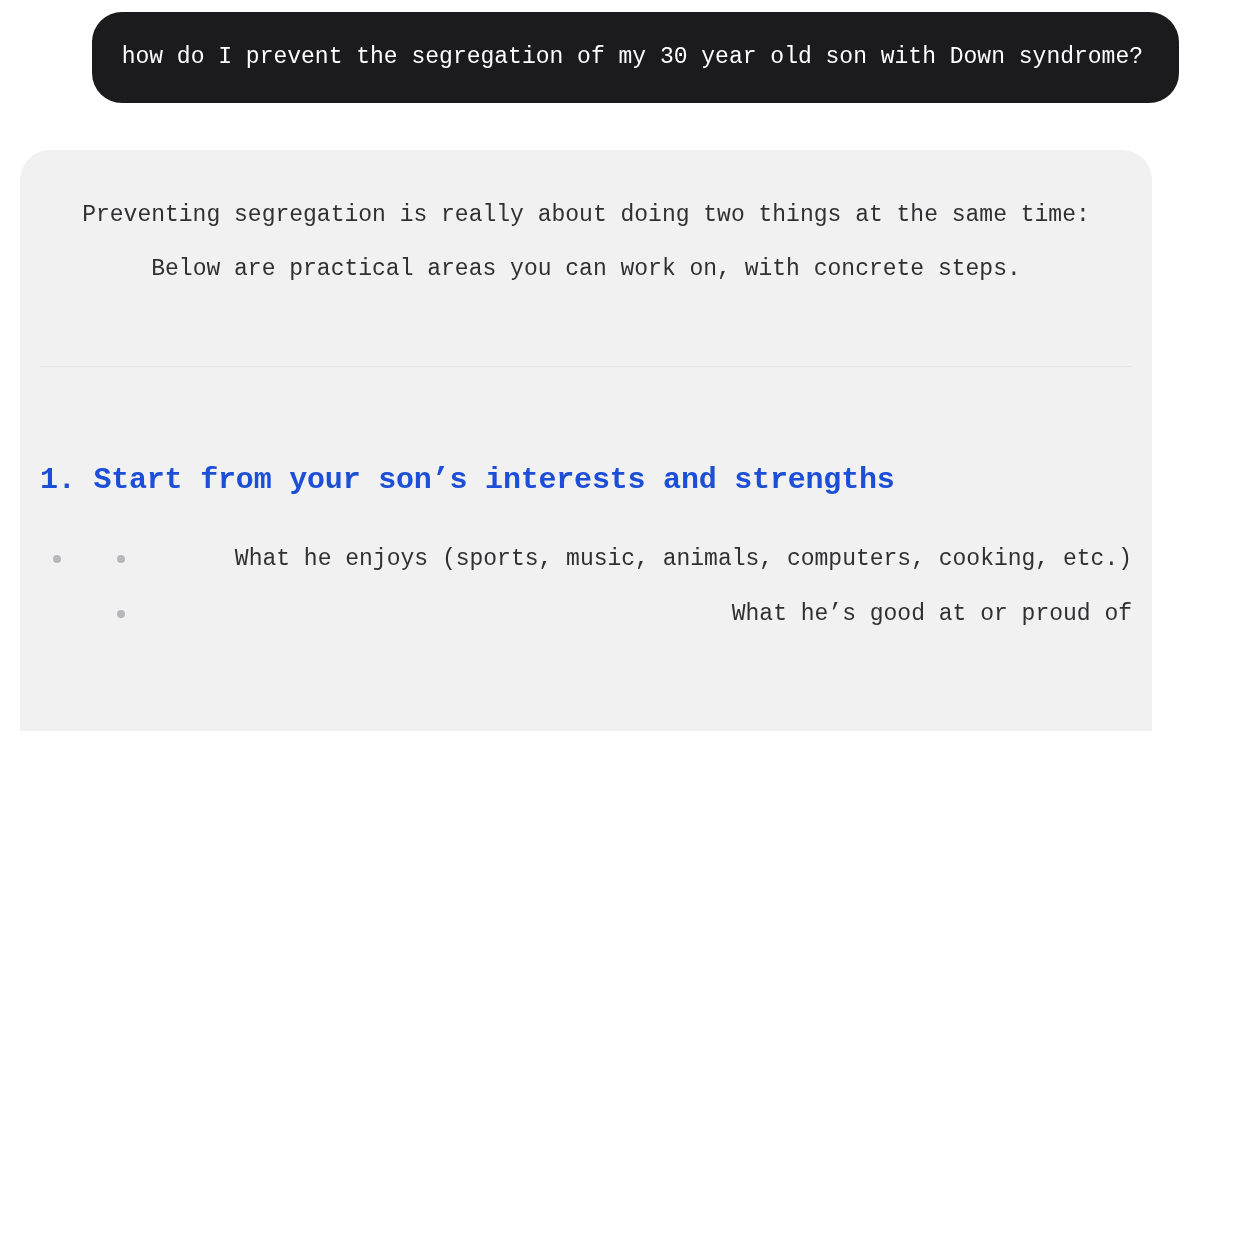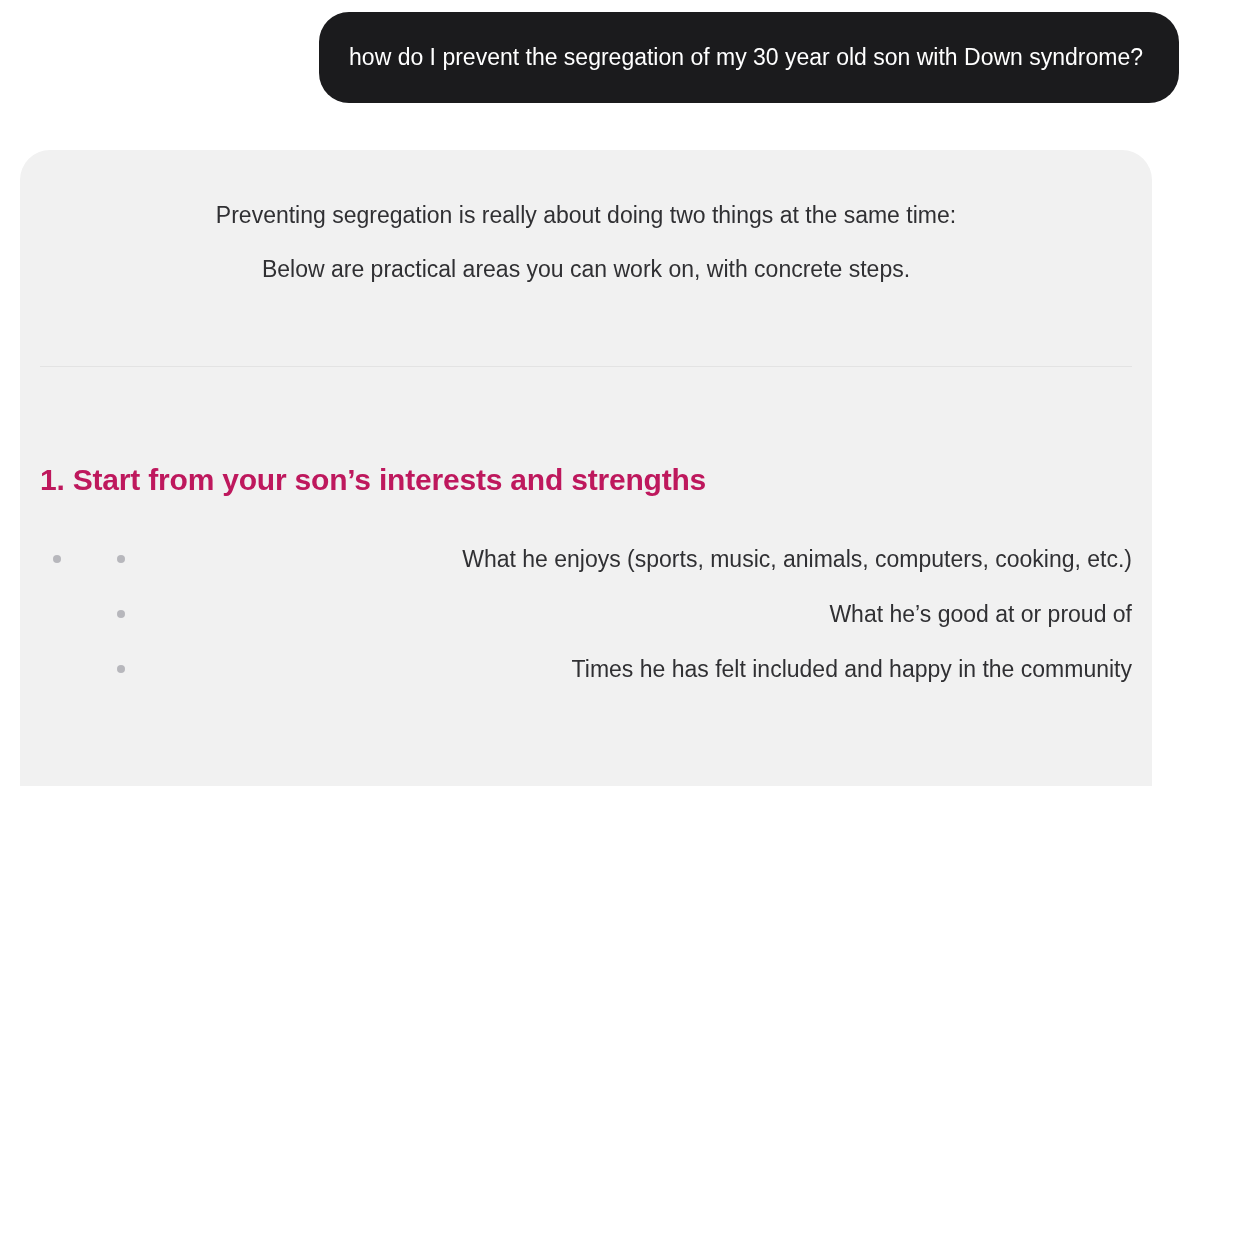--- a/index.html
+++ b/index.html
@@ -7,20 +7,21 @@
     width: 1248px;
     height: 1244px;
     overflow: hidden;
     background: #ffffff;
     font-family: "Liberation Sans", "DejaVu Sans", sans-serif;
   }
   .conversation {
     width: 1184px;
     height: 1244px;
     overflow: hidden;
+    font-family: Liberation Mono, monospace;
   }
   
   .user-row {
     display: flex;
     justify-content: flex-end;
     padding: 12px 5px 0 0;
   }
   .user-bubble {
     background: #1b1b1d;
     color: #ffffff;
@@ -56,21 +57,21 @@
   .section-divider {
     border: none;
     border-top: 1px solid #e3e3e3;
     margin: 78px 0 0 0;
   }
   .section-heading {
     margin: 95px 0 0 0;
     font-size: 30px;
     line-height: 36px;
     font-weight: 700;
-    color: #be185d;
+    color: #1d4ed8;
     letter-spacing: -0.2px;
   }
   .p-lead { margin: 48px 0 0 0; }
   .bullet-list {
     list-style: none;
     margin: 42px 0 0 0;
     padding: 0;
   }
   .bullet-list > li {
     position: relative;
@@ -134,20 +135,19 @@
 
 
     <ul class="bullet-list">
       <li>
         <ul class="sub-bullet-list">
 
             <li>What he enjoys (sports, music, animals, computers, cooking, etc.)</li>
 
             <li>What he’s good at or proud of</li>
 
-            <li>Times he has felt included and happy in the community</li>
           </ul>
       </li>
     </ul>
 
 
   </div>
 </div>
 
 </body></html>

